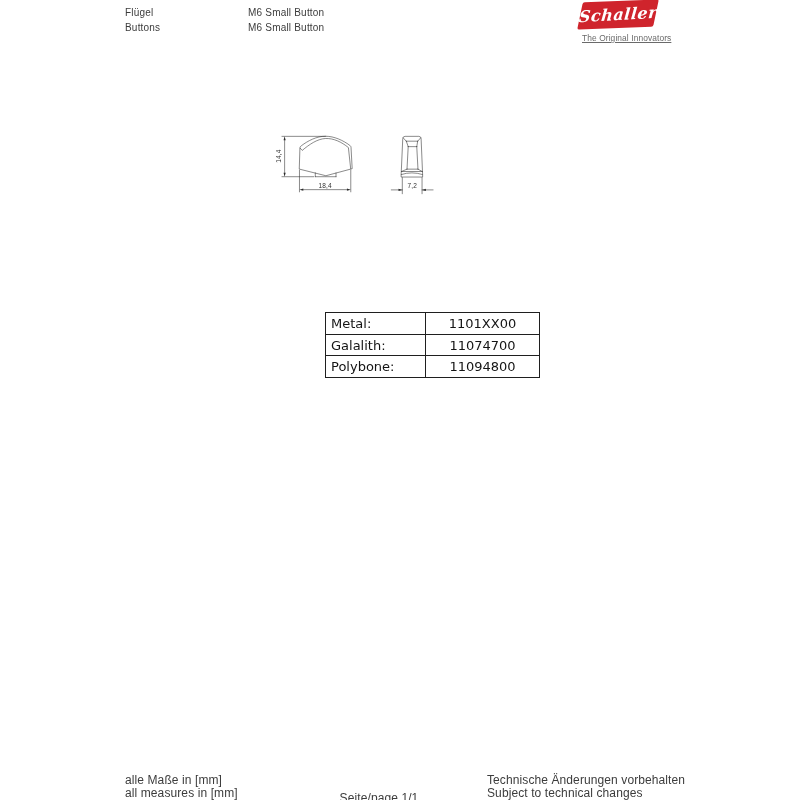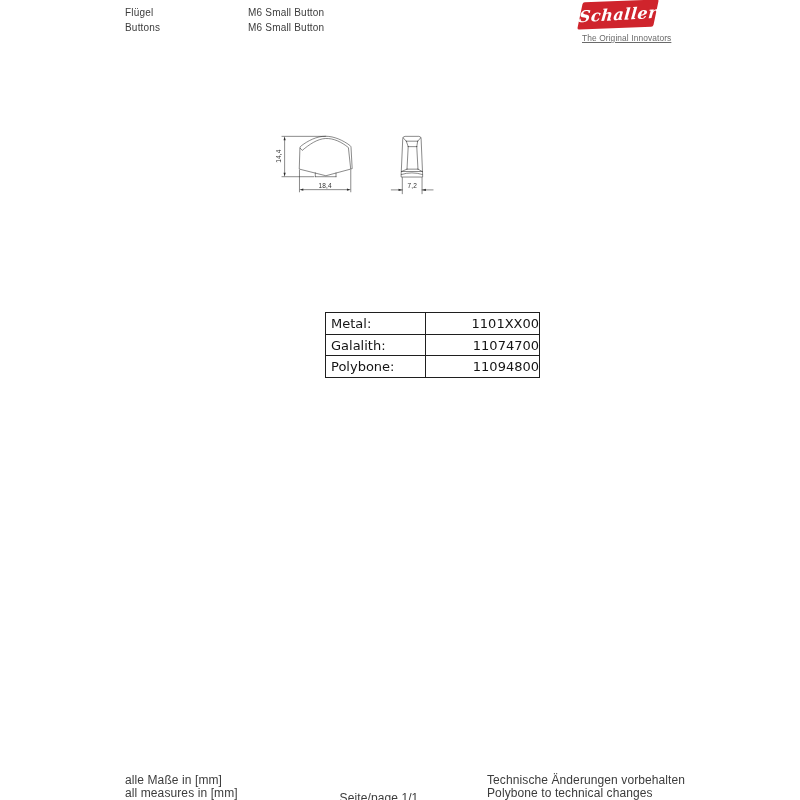--- a/index.html
+++ b/index.html
@@ -32,21 +32,21 @@
   .part-table{
     position:absolute;left:287px;top:312px;border-collapse:collapse;
     font-family:"DejaVu Sans",sans-serif;font-size:13px;color:#141414;
     table-layout:fixed;
     margin-left:38px;
   }
   .part-table td{
     border:1px solid #1f1f1f;height:20.7px;padding:0;vertical-align:middle;
   }
   .part-table td.lbl{width:94px;padding-left:5px;text-align:left;}
-  .part-table td.val{width:113px;text-align:right;}
+  .part-table td.val{width:113px;text-align:center;}
   
   .ftr{font-size:12px;line-height:12.6px;color:#3c3c3c;letter-spacing:.1px;}
   .ftr.center{text-align:center;}
 </style>
 </head>
 <body>
 
 <div class="abs hdr-col" style="left:125px;top:6px;">
   <div>Flügel</div>
   <div>Buttons</div>
@@ -140,14 +140,14 @@
   <div>all measures in [mm]</div>
 </div>
 
 <div class="abs ftr center" style="left:319px;top:792px;width:120px;">
   <div>Seite/page 1/1</div>
   <div>06/2018</div>
 </div>
 
 <div class="abs ftr" style="left:487px;top:774px;">
   <div>Technische Änderungen vorbehalten</div>
-  <div>Polybone to technical changes</div>
+  <div>Subject to technical changes</div>
 </div>
 
 </body></html>

